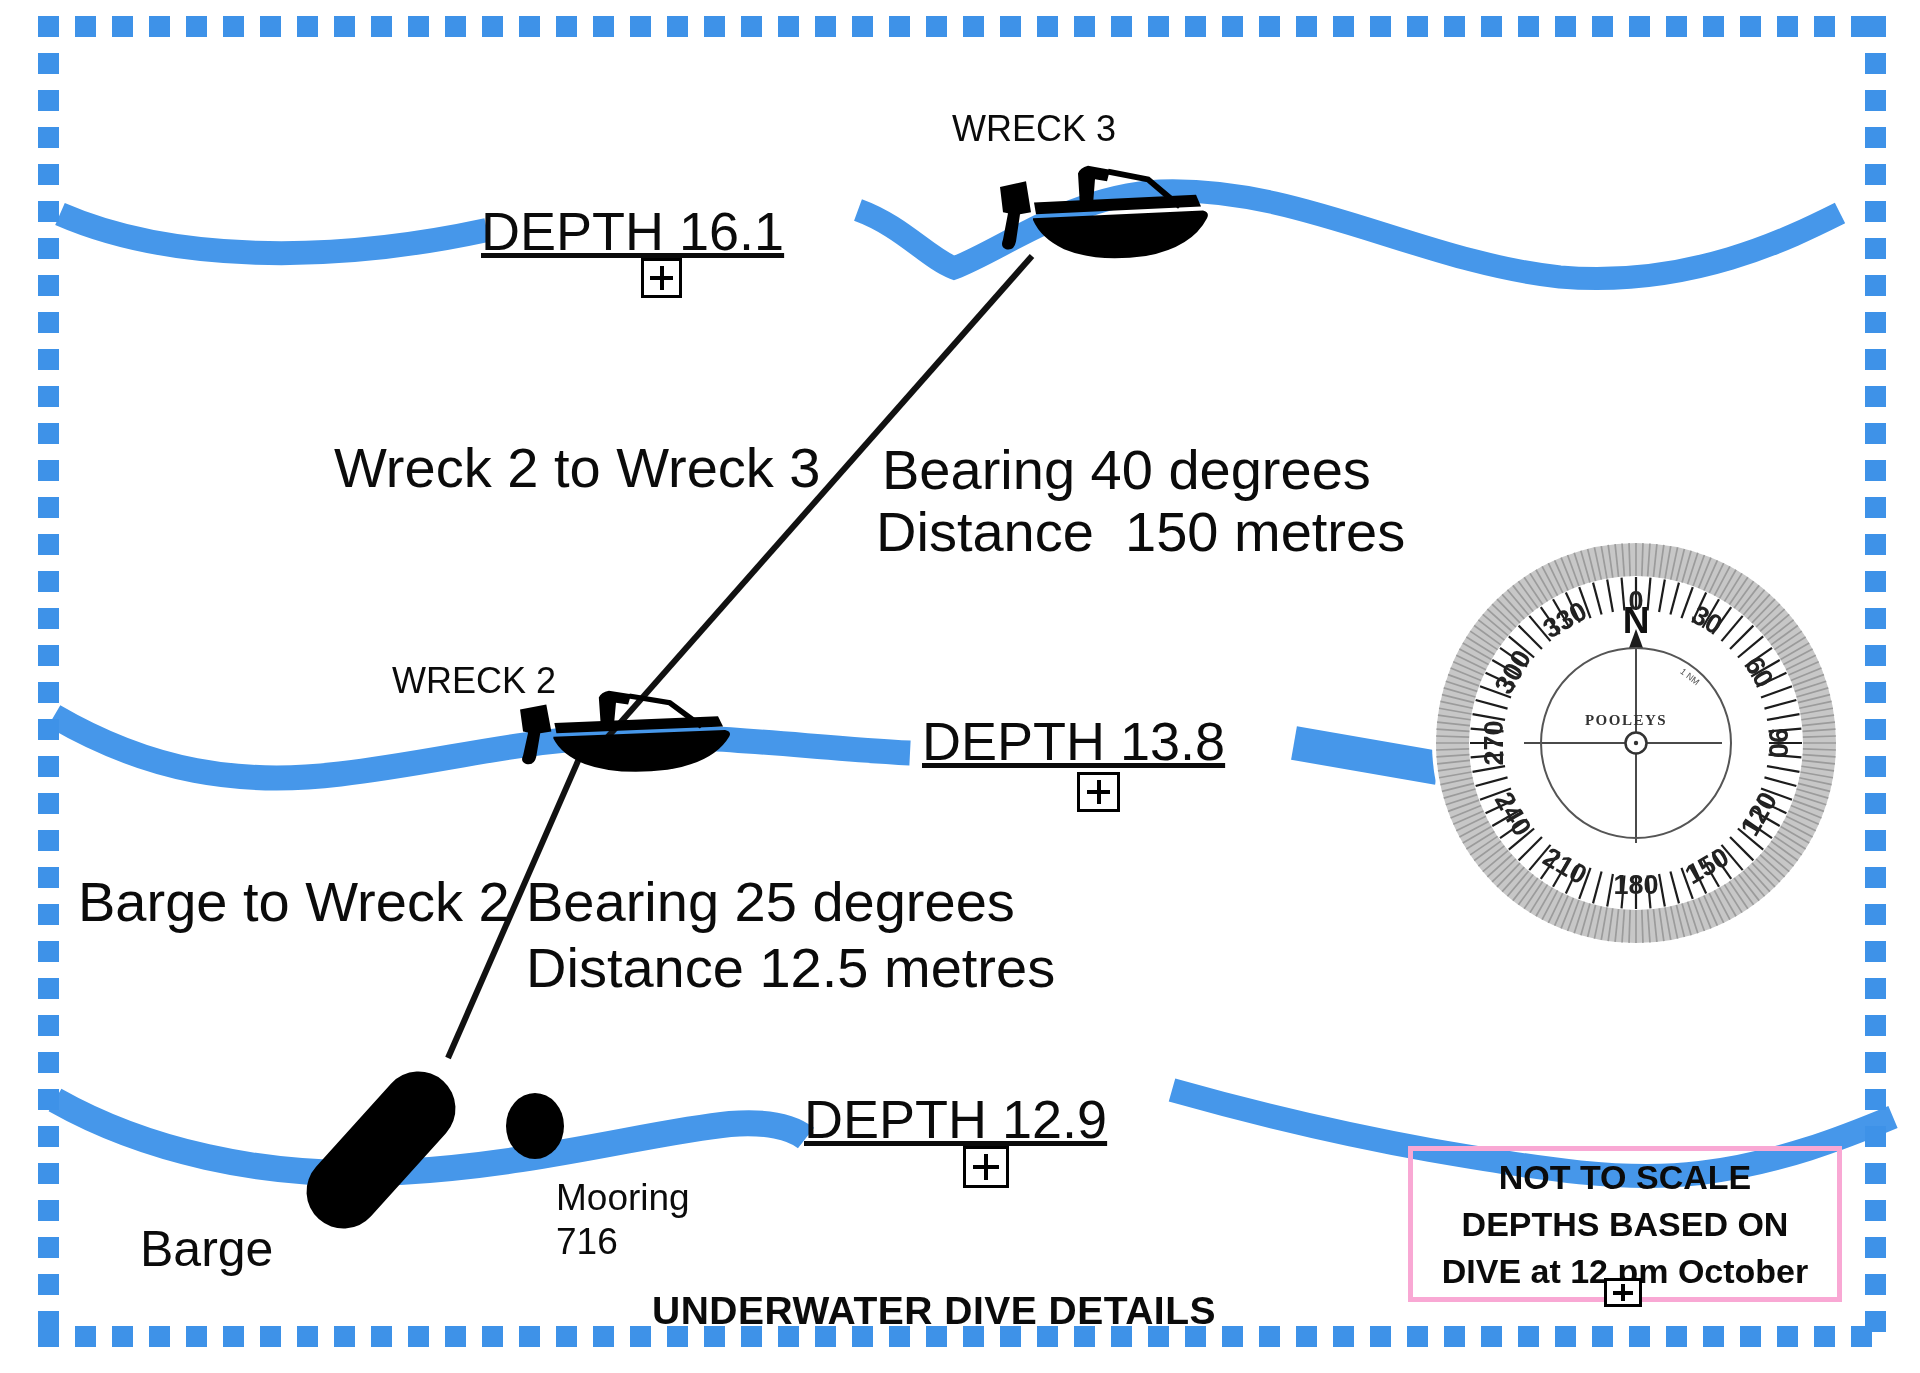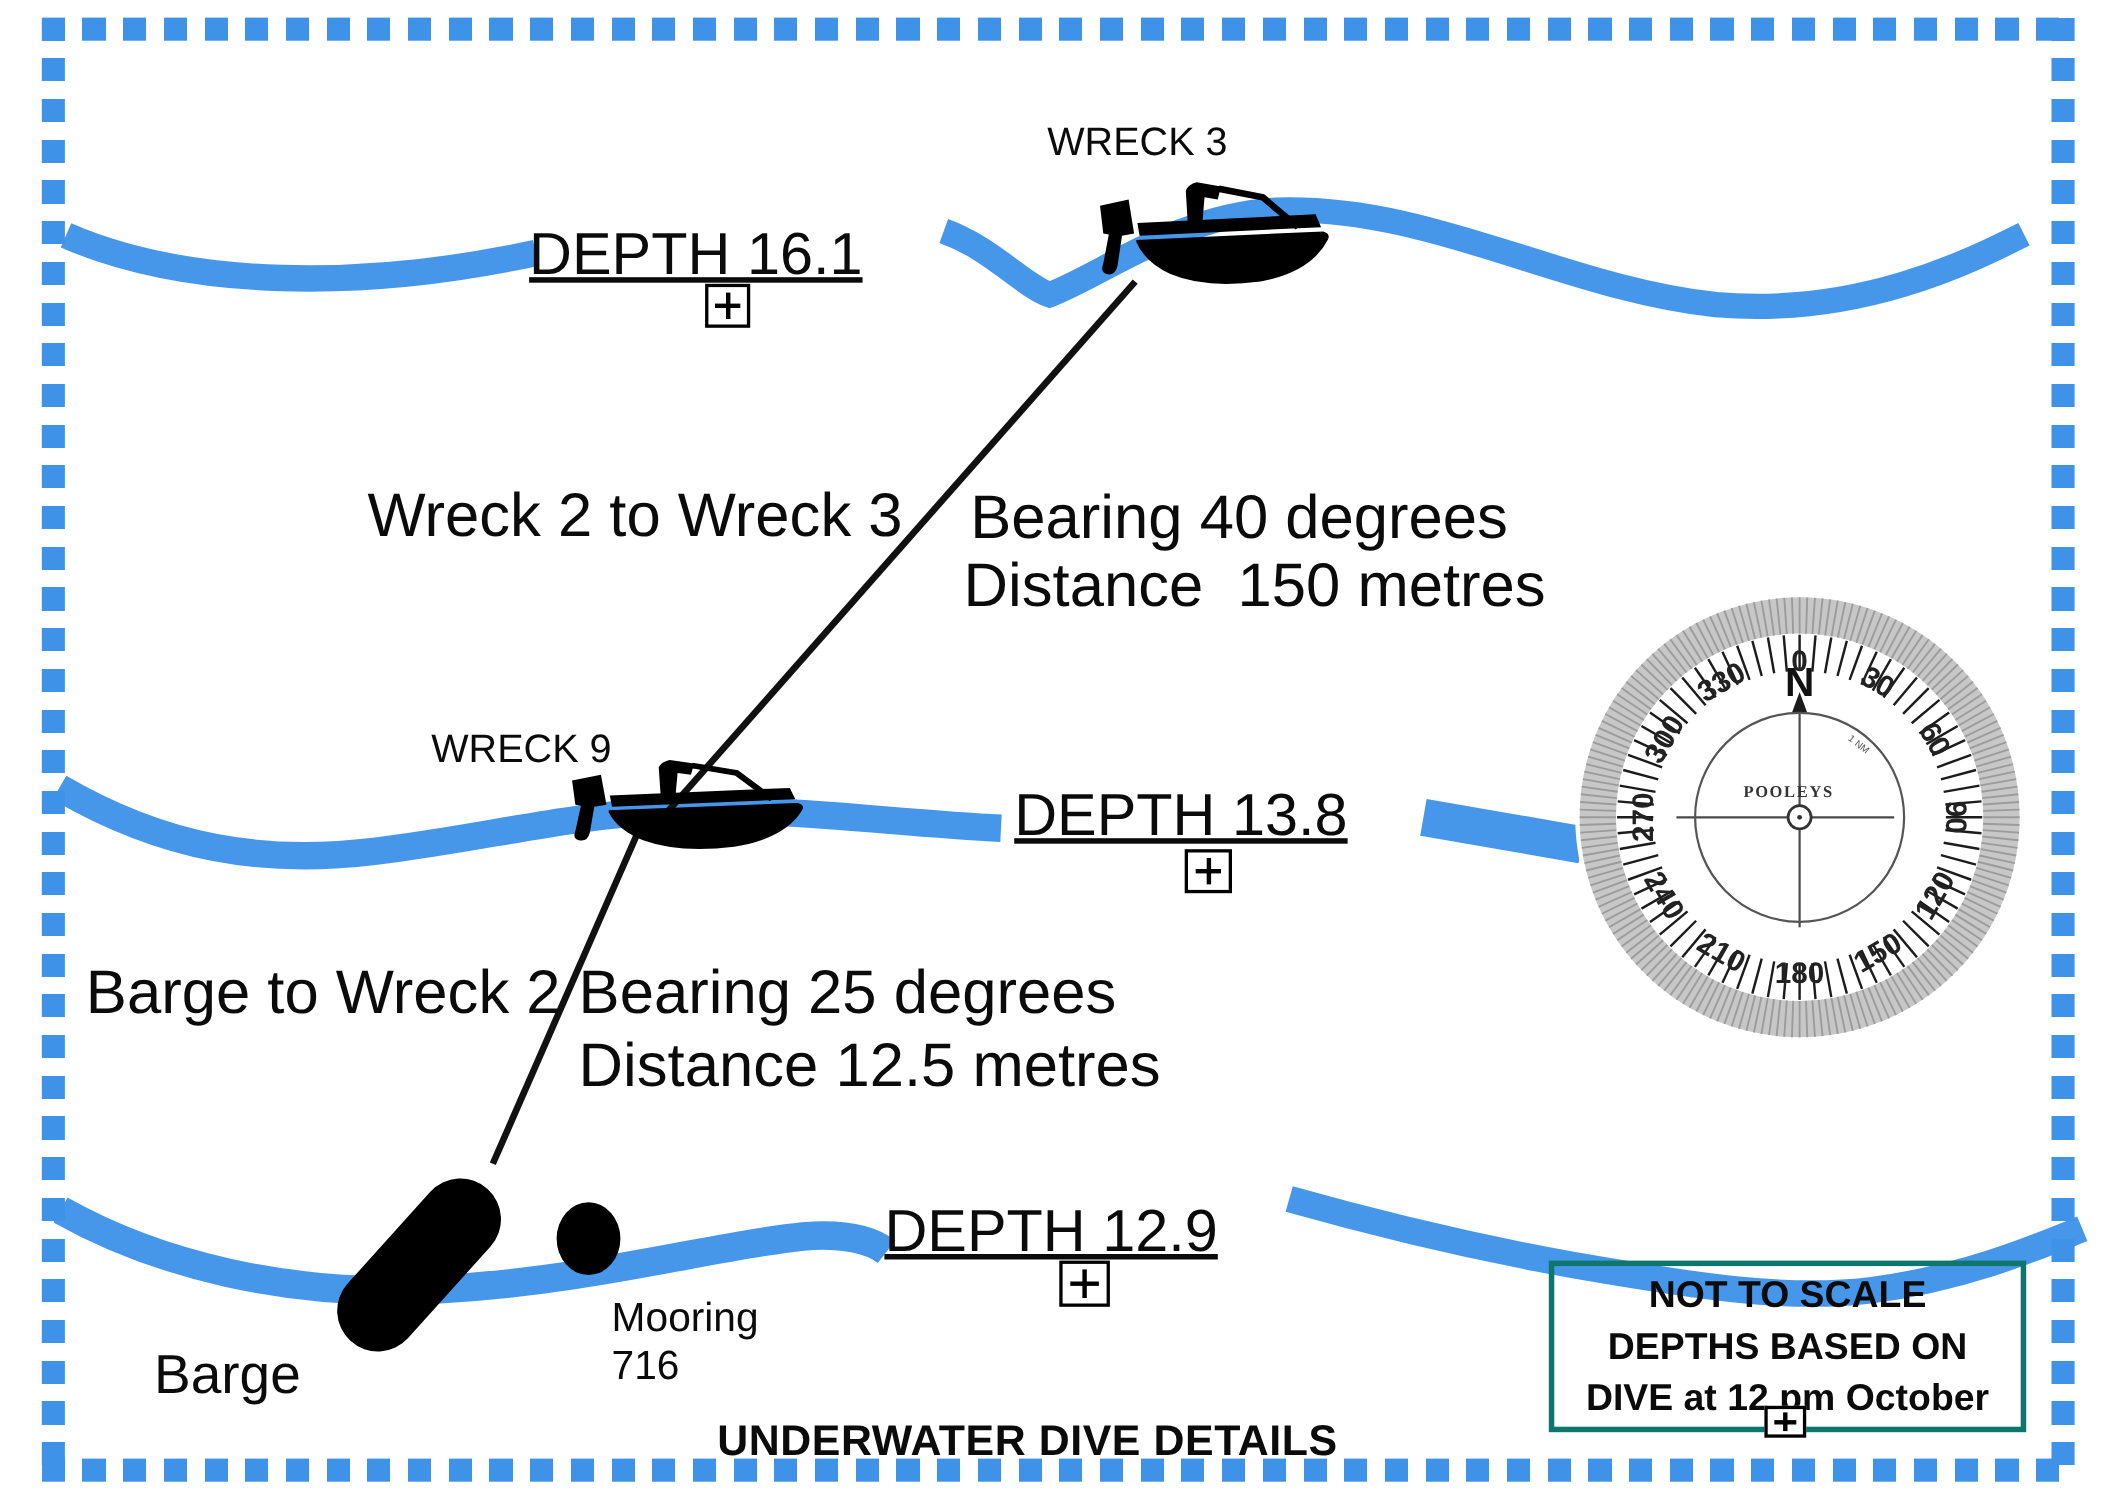--- a/index.html
+++ b/index.html
@@ -21,21 +21,21 @@
   .footer-lbl{font-size:39px;font-weight:bold;letter-spacing:.5px;margin-top:16px;}
   
   .pbox{position:absolute;border:3px solid #000;box-sizing:border-box;background:transparent;}
   .pbox::before,.pbox::after{content:"";position:absolute;background:#000;}
   .pbox::before{left:18%;right:18%;top:50%;height:4px;margin-top:-2px;}
   .pbox::after{top:14%;bottom:14%;left:50%;width:4px;margin-left:-2px;}
   .pbox.white{background:#fff;}
   
   #note-box{
     position:absolute;left:1408px;top:1146px;width:434px;height:156px;
-    border:5px solid #0f766e;box-sizing:border-box;
+    border:5px solid #f9a8d4;box-sizing:border-box;
     display:flex;flex-direction:column;justify-content:center;align-items:center;
     font-weight:bold;font-size:34px;line-height:47px;text-align:center;
   }
   svg{position:absolute;left:0;top:0;}
 </style>
 </head>
 <body>
 
 <div id="stage">
 
@@ -367,21 +367,21 @@
   <div class="bord v" style="left:38px;top:16px;height:1331px;"></div>
   <div class="bord v" style="left:1865px;top:16px;height:1331px;"></div>
 
   <div class="lbl site-lbl" style="left:952px;top:110px;">WRECK 3</div>
   <div class="lbl depth-lbl" style="left:481px;top:202px;">DEPTH 16.1</div>
 
   <div class="lbl info-lbl" style="left:334px;top:438px;">Wreck 2 to Wreck 3</div>
   <div class="lbl info-lbl" style="left:882px;top:440px;">Bearing 40 degrees</div>
   <div class="lbl info-lbl" style="left:876px;top:502px;">Distance &nbsp;150 metres</div>
 
-  <div class="lbl site-lbl" style="left:392px;top:662px;">WRECK 9</div>
+  <div class="lbl site-lbl" style="left:392px;top:662px;">WRECK 2</div>
   <div class="lbl depth-lbl" style="left:922px;top:712px;">DEPTH 13.8</div>
 
   <div class="lbl info-lbl" style="left:78px;top:872px;">Barge to Wreck 2</div>
   <div class="lbl info-lbl" style="left:526px;top:872px;">Bearing 25 degrees</div>
   <div class="lbl info-lbl" style="left:526px;top:938px;">Distance 12.5 metres</div>
 
   <div class="lbl depth-lbl" style="left:804px;top:1090px;">DEPTH 12.9</div>
 
   <div class="lbl barge-lbl" style="left:140px;top:1222px;">Barge</div>
 

